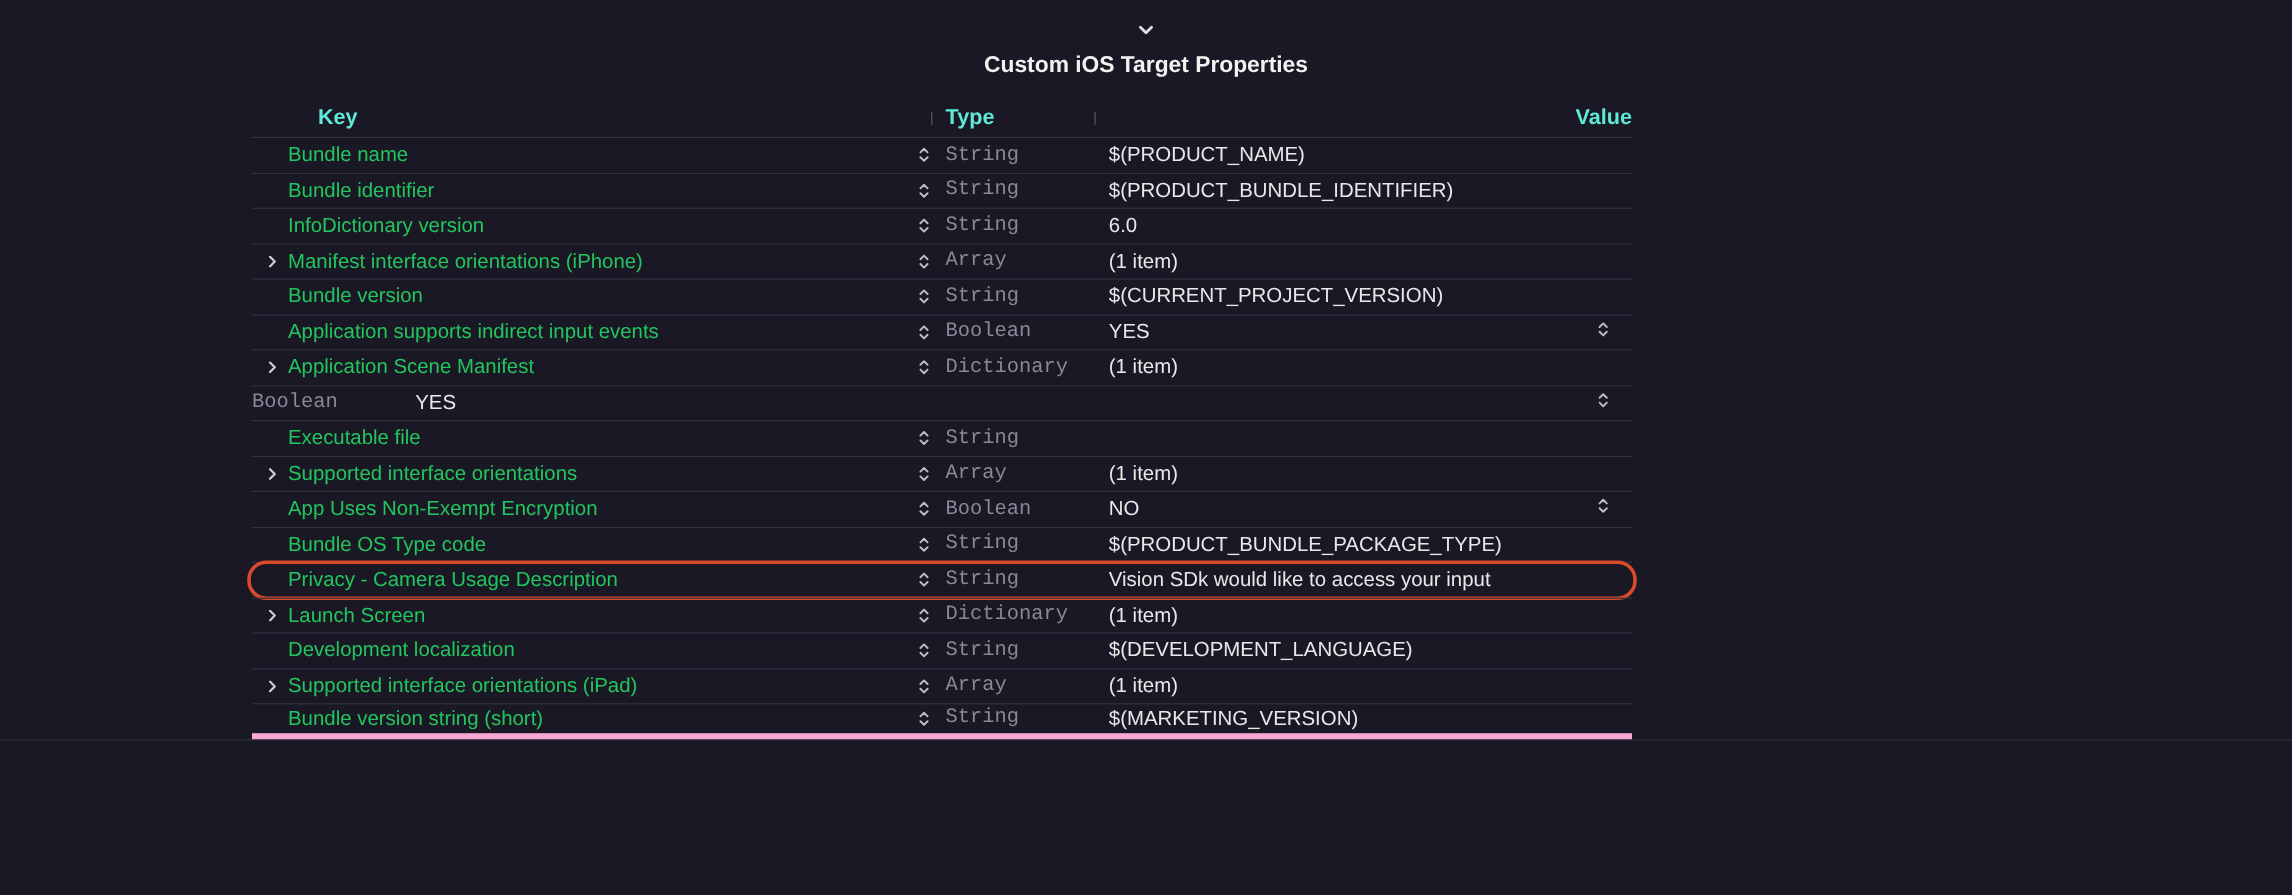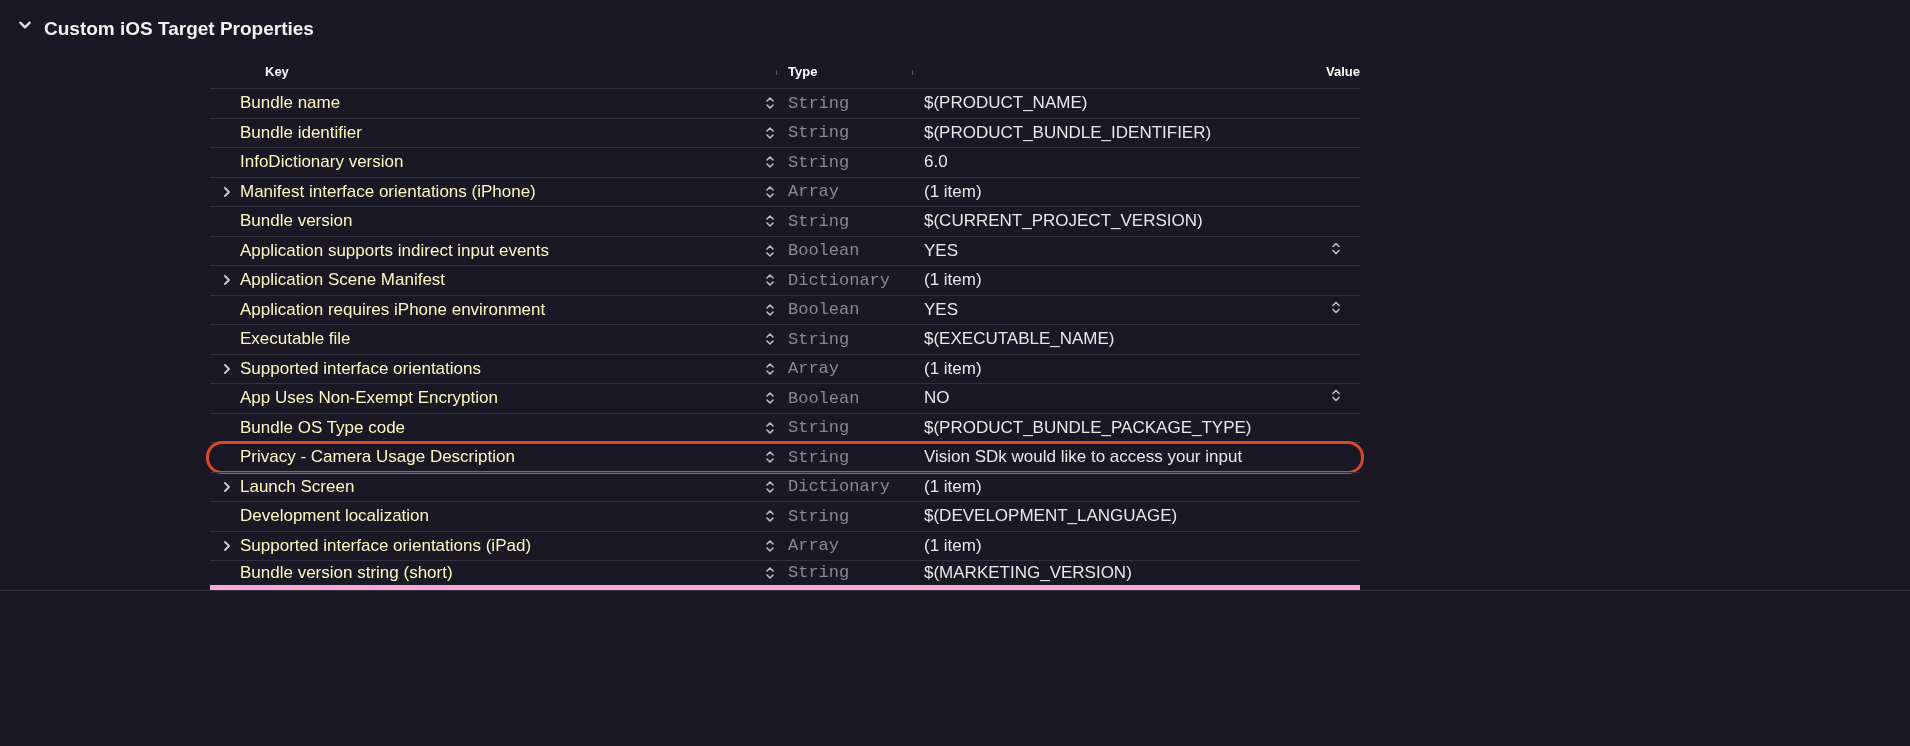--- a/index.html
+++ b/index.html
@@ -7,44 +7,46 @@
       background: #1a1824;
       color: #e0e0e0;
       font-family: -apple-system, "SF Pro Text", "Helvetica Neue", Arial, sans-serif;
       font-size: 17px;
       width: 1910px;
       height: 746px;
       overflow: hidden;
     }
     .section-header {
       display: flex;
+      align-items: center;
       gap: 12px;
       padding: 18px 18px 14px 18px;
+      flex-direction: column;
     }
     .section-title {
       font-weight: 600;
       color: #f2f2f2;
       font-size: 19px;
     }
     .chev-down { display:inline-block; }
     .chev-down svg { display:block; }
     .table {
       margin-left: 210px;
       width: 1150px;
       border-collapse: collapse;
     }
     .thead {
       display: flex;
       align-items: center;
       height: 34px;
     }
     .th {
       font-weight: 600;
-      color: #ffffff;
-      font-size: 13px;
+      color: #5eead4;
+      font-size: 18px;
     }
     .col-key { flex: 0 0 578px; padding-left: 55px; }
     .col-type { flex: 0 0 136px; position: relative; }
     .col-type::before {
       content:""; position:absolute; left:-12px; top:6px; bottom:4px;
       width:1px; background:#5a5866;
     }
     .col-value { flex: 1; position: relative; text-align: right; }
     .col-value::before {
       content:""; position:absolute; left:-12px; top:6px; bottom:4px;
@@ -55,21 +57,21 @@
       align-items: center;
       height: 29.5px;
       border-top: 1px solid #33313f;
       position: relative;
     }
     .row:last-child { border-bottom: 5px solid #f9a8d4; }
     .cell-key {
       flex: 0 0 578px;
       display: flex;
       align-items: center;
-      color: #fef9c3;
+      color: #22c55e;
       position: relative;
     }
     .disclosure {
       width: 14px;
       margin-left: 10px;
       margin-right: 6px;
       display:flex; align-items:center; justify-content:center;
       color:#cfcfd6;
     }
     .disclosure.placeholder { visibility: hidden; }
@@ -250,34 +252,20 @@
             <svg width="12" height="16" viewBox="0 0 12 16">
               <path d="M3 6 L6 3 L9 6" stroke="currentColor" stroke-width="1.6" fill="none" stroke-linecap="round" stroke-linejoin="round"></path>
               <path d="M3 10 L6 13 L9 10" stroke="currentColor" stroke-width="1.6" fill="none" stroke-linecap="round" stroke-linejoin="round"></path>
             </svg>
           </span>
         </div>
         <div class="cell-type">Dictionary</div>
         <div class="cell-value"><span>(1 item)</span></div>
       </div>
       <div class="row">
-        <div class="cell-key">
-          <span class="disclosure placeholder">
-            <svg width="10" height="10" viewBox="0 0 10 10">
-              <path d="M3 1 L7 5 L3 9" stroke="currentColor" stroke-width="1.8" fill="none" stroke-linecap="round" stroke-linejoin="round"></path>
-            </svg>
-          </span>
-          <span class="key-text">Application requires iPhone environment</span>
-          <span class="stepper">
-            <svg width="12" height="16" viewBox="0 0 12 16">
-              <path d="M3 6 L6 3 L9 6" stroke="currentColor" stroke-width="1.6" fill="none" stroke-linecap="round" stroke-linejoin="round"></path>
-              <path d="M3 10 L6 13 L9 10" stroke="currentColor" stroke-width="1.6" fill="none" stroke-linecap="round" stroke-linejoin="round"></path>
-            </svg>
-          </span>
-        </div>
         <div class="cell-type">Boolean</div>
         <div class="cell-value"><span>YES</span><span class="value-stepper"><svg width="12" height="16" viewBox="0 0 12 16">
               <path d="M3 6 L6 3 L9 6" stroke="currentColor" stroke-width="1.6" fill="none" stroke-linecap="round" stroke-linejoin="round"></path>
               <path d="M3 10 L6 13 L9 10" stroke="currentColor" stroke-width="1.6" fill="none" stroke-linecap="round" stroke-linejoin="round"></path>
             </svg></span></div>
       </div>
       <div class="row">
         <div class="cell-key">
           <span class="disclosure placeholder">
             <svg width="10" height="10" viewBox="0 0 10 10">
@@ -286,21 +274,20 @@
           </span>
           <span class="key-text">Executable file</span>
           <span class="stepper">
             <svg width="12" height="16" viewBox="0 0 12 16">
               <path d="M3 6 L6 3 L9 6" stroke="currentColor" stroke-width="1.6" fill="none" stroke-linecap="round" stroke-linejoin="round"></path>
               <path d="M3 10 L6 13 L9 10" stroke="currentColor" stroke-width="1.6" fill="none" stroke-linecap="round" stroke-linejoin="round"></path>
             </svg>
           </span>
         </div>
         <div class="cell-type">String</div>
-        <div class="cell-value"><span>$(EXECUTABLE_NAME)</span></div>
       </div>
       <div class="row">
         <div class="cell-key">
           <span class="disclosure">
             <svg width="10" height="10" viewBox="0 0 10 10">
               <path d="M3 1 L7 5 L3 9" stroke="currentColor" stroke-width="1.8" fill="none" stroke-linecap="round" stroke-linejoin="round"></path>
             </svg>
           </span>
           <span class="key-text">Supported interface orientations</span>
           <span class="stepper">

